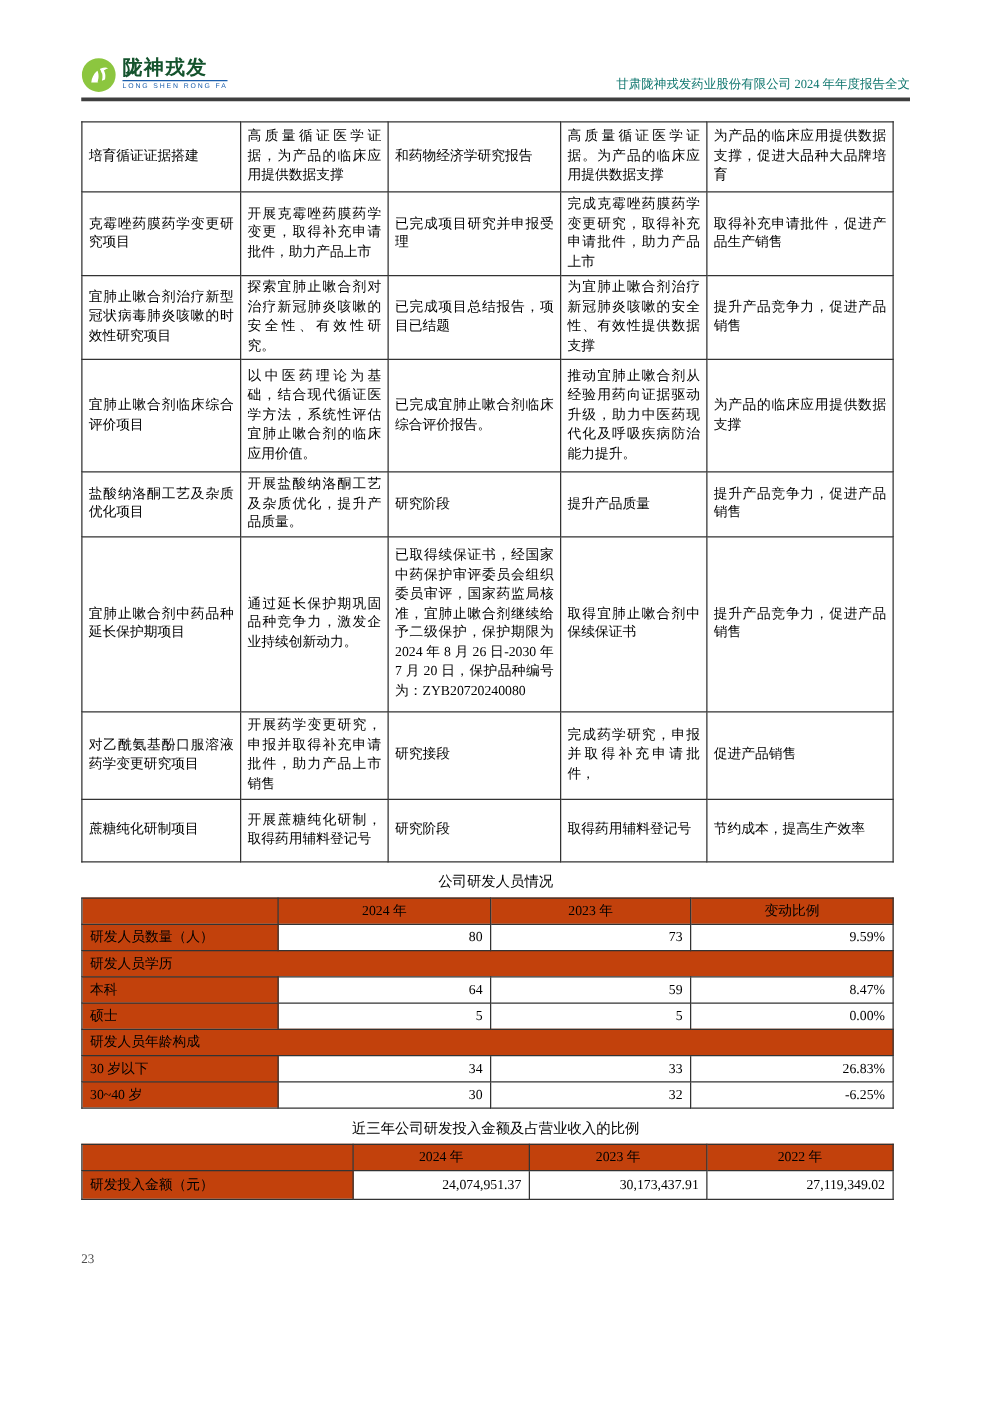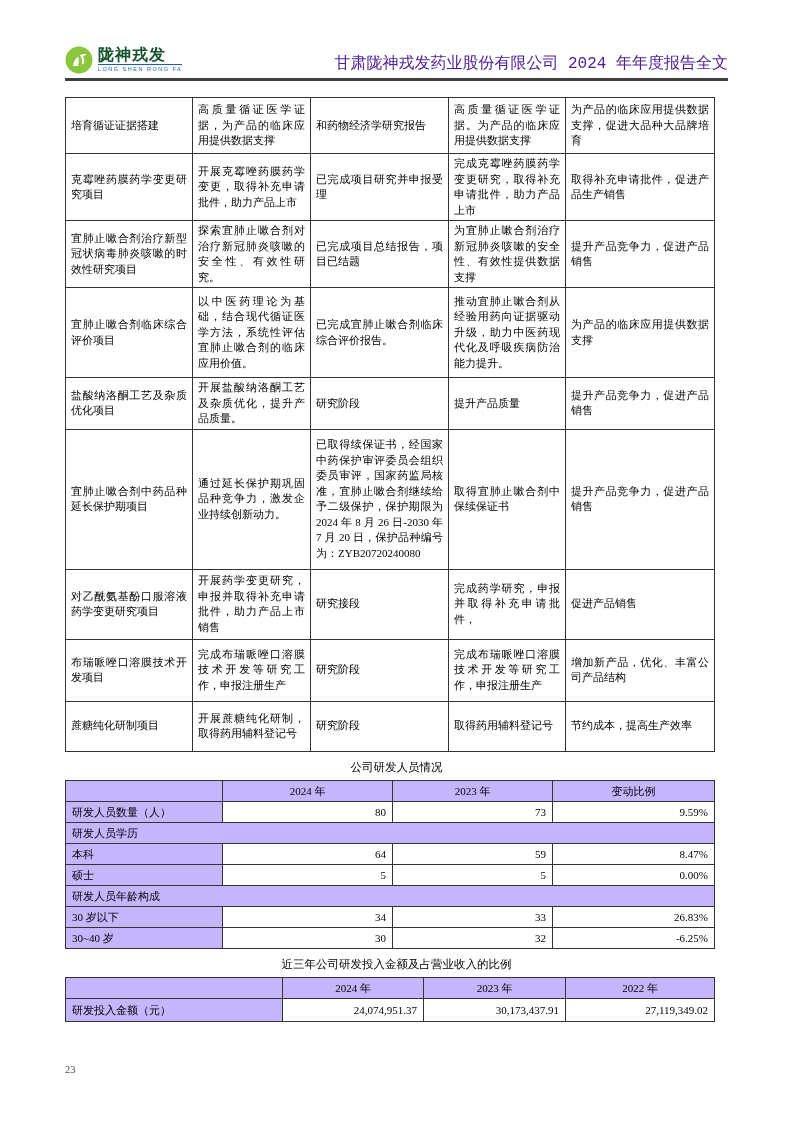--- a/index.html
+++ b/index.html
@@ -9,36 +9,36 @@
     position:relative; padding:44px 65px 0 65px;
     font-family:"Liberation Serif","DejaVu Serif",serif;
     color:#000; overflow:hidden;
   }
   
   .header { display:flex; justify-content:space-between; align-items:center; height:31px; }
   .logo { display:flex; align-items:center; gap:5px; }
   .logo-mark { width:28px; height:28px; flex:0 0 auto; }
   .logo-text-cn { font-size:16px; font-weight:bold; color:#14532d; letter-spacing:1px; line-height:16px; font-family:"Liberation Sans",sans-serif; }
   .logo-text-en { font-size:5.5px; color:#1a5dab; letter-spacing:1.5px; line-height:7px; font-family:"Liberation Sans",sans-serif; border-top:1px solid #1a5dab; margin-top:1px; padding-top:1px; }
-  .doc-title { font-size:16px; color:#4c1d95; align-self:flex-end; padding-bottom:1px;font-family:Liberation Mono, monospace; }
+  .doc-title { font-size:10px; color:#0f766e; align-self:flex-end; padding-bottom:1px; }
   .header-rule { height:3px; background:#3f3f3f; margin-top:3px; }
 
   
   table { border-collapse:collapse; width:649px; table-layout:fixed; }
   td { border:1px solid #333; font-size:11px; line-height:15.5px; vertical-align:middle; padding:2px 5px; word-break:break-all; }
   .just { text-align:justify; text-justify:inter-character; }
 
   
   .projects-table { margin-top:16px; }
   .projects-table td { }
 
   
   .section-heading { font-size:11.5px; margin:8px 0 5px 0;text-align:center; }
   .stat-table td { height:21px; line-height:14px; padding:2px 6px; }
-  .gray { background:#c4b5fd;margin-top:12px; }
+  .gray { background:#c2410c;margin-top:12px; }
   .num { text-align:right; }
   .ctr { text-align:center; }
 
   .page-number { text-align:left; font-size:10.5px; color:#4d4d4d; margin-top:42px; padding-right:10px; }
 </style>
 </head>
 <body>
 
 <div class="page">
 
@@ -110,27 +110,20 @@
         <td class="just">取得宜肺止嗽合剂中保续保证书</td>
         <td class="just">提升产品竞争力，促进产品销售</td>
       </tr>
       <tr style="height:70px">
         <td class="just">对乙酰氨基酚口服溶液药学变更研究项目</td>
         <td class="just">开展药学变更研究，申报并取得补充申请批件，助力产品上市销售</td>
         <td class="just">研究接段</td>
         <td class="just">完成药学研究，申报并取得补充申请批件，</td>
         <td class="just">促进产品销售</td>
       </tr>
-      <tr style="height:62px">
-        <td class="just">布瑞哌唑口溶膜技术开发项目</td>
-        <td class="just">完成布瑞哌唑口溶膜技术开发等研究工作，申报注册生产</td>
-        <td class="just">研究阶段</td>
-        <td class="just">完成布瑞哌唑口溶膜技术开发等研究工作，申报注册生产</td>
-        <td class="just">增加新产品，优化、丰富公司产品结构</td>
-      </tr>
       <tr style="height:50px">
         <td class="just">蔗糖纯化研制项目</td>
         <td class="just">开展蔗糖纯化研制，取得药用辅料登记号</td>
         <td class="just">研究阶段</td>
         <td class="just">取得药用辅料登记号</td>
         <td class="just">节约成本，提高生产效率</td>
       </tr>
     </tbody>
   </table>
 

